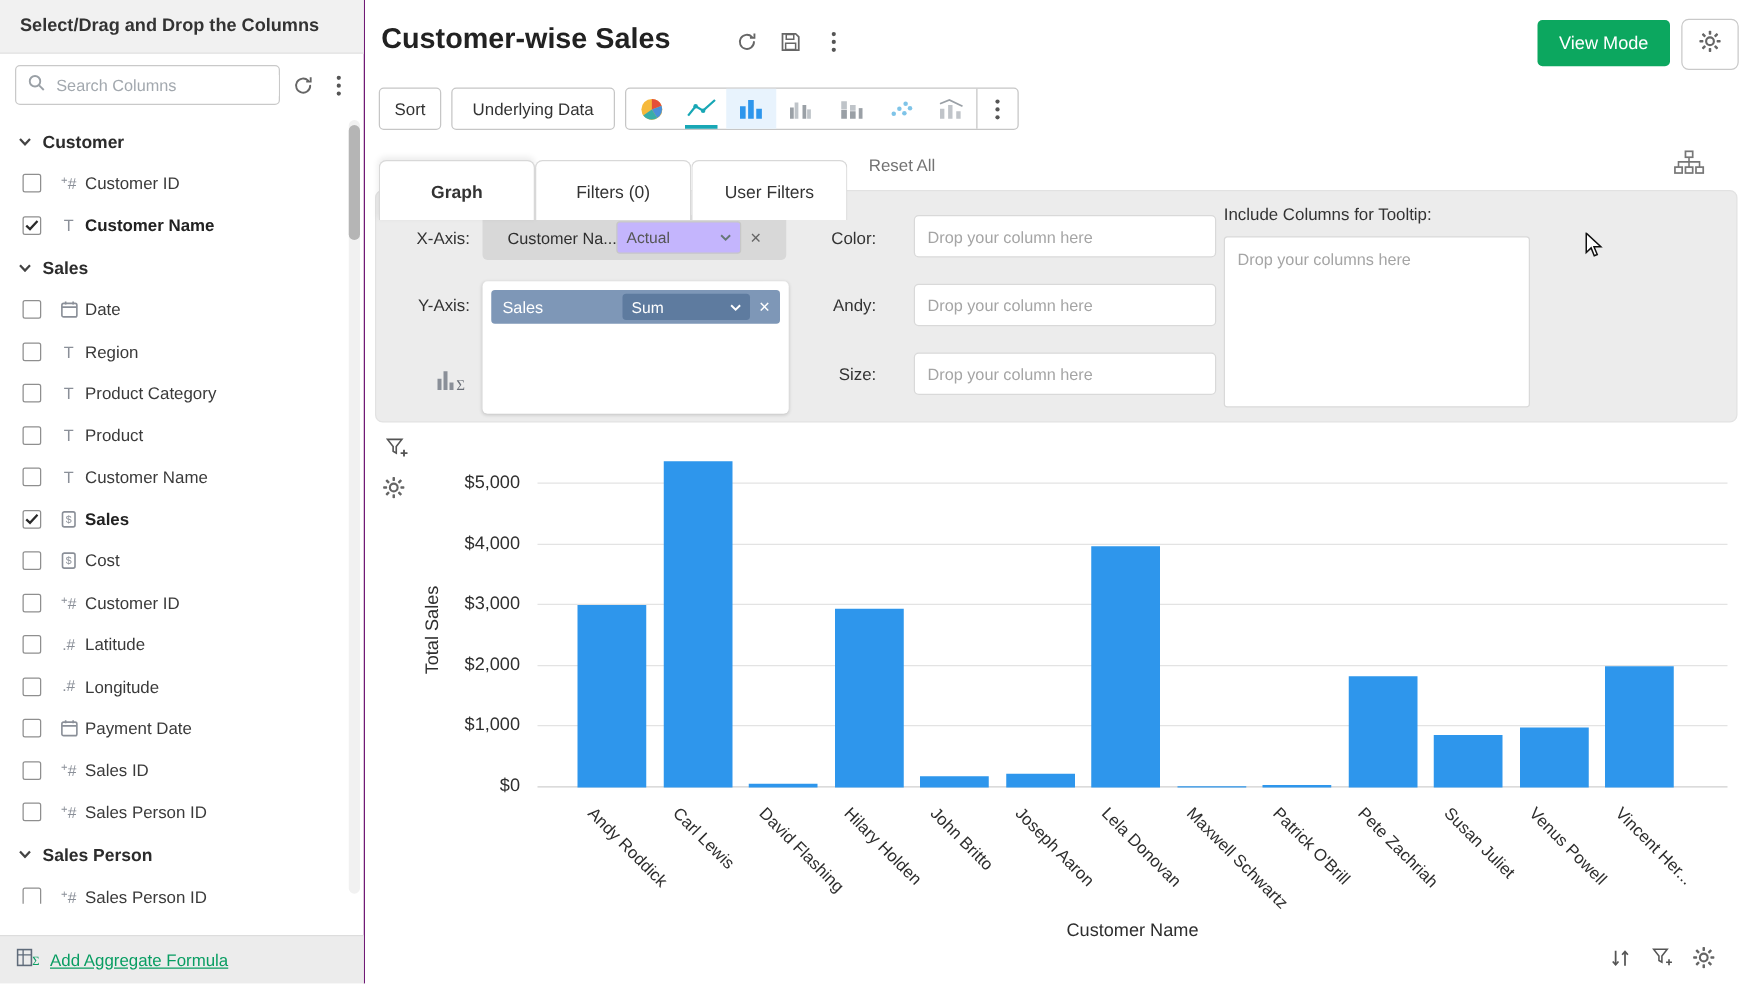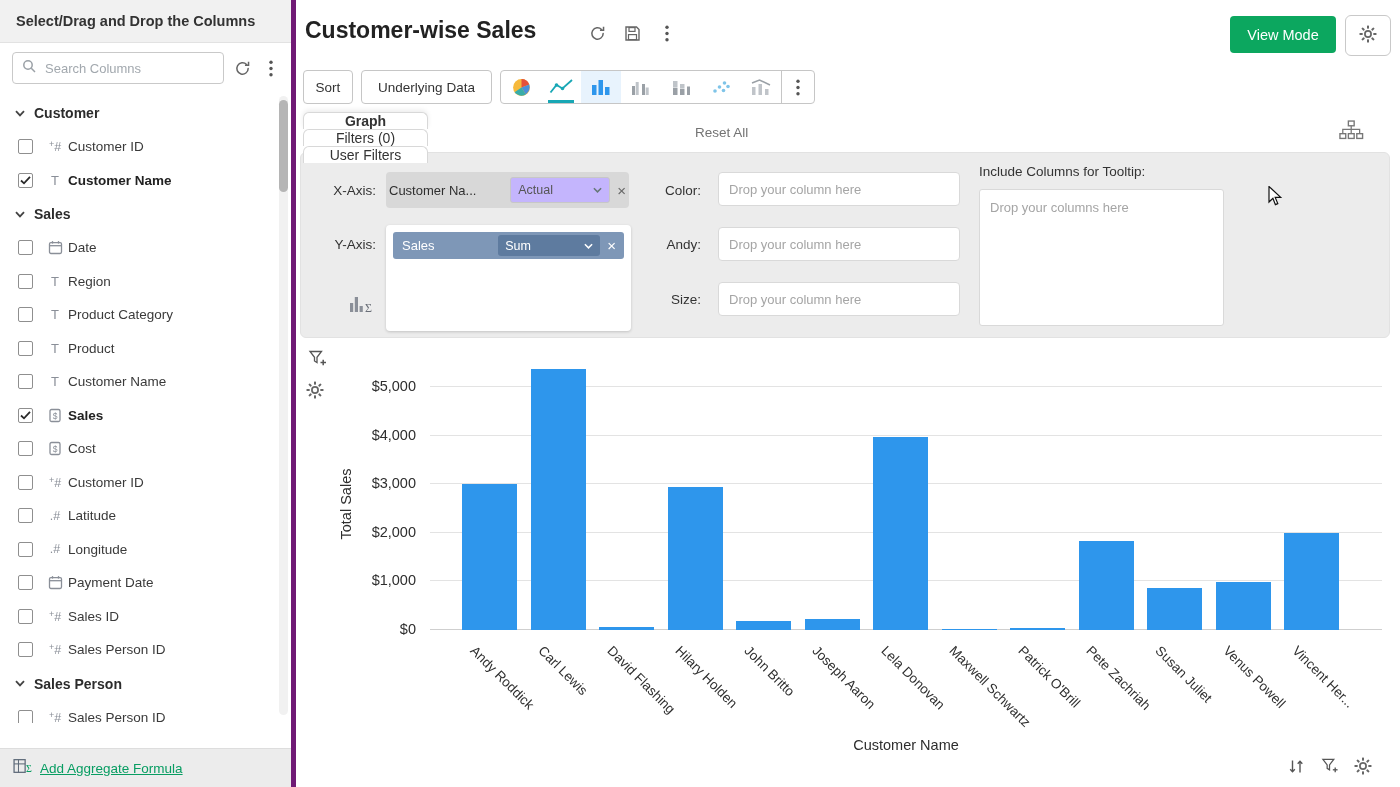--- a/index.html
+++ b/index.html
@@ -1,20 +1,20 @@
 <!DOCTYPE html>
 <html><head>
 <meta charset="utf-8">
 <style>
   html,body{margin:0;padding:0;background:#fff;}
   .page{position:relative;width:1400px;height:787px;background:#fff;overflow:hidden;
         font-family:"Liberation Sans",sans-serif;color:#333;}
 
   
-  .sidebar{position:absolute;left:0;top:0;width:291px;height:787px;background:#fff;border-right:5px solid #701a75;}
+  .sidebar{position:absolute;left:0;top:0;width:291px;height:787px;background:#fff;border-right:1px solid #701a75;}
   .sb-header{height:42px;background:#f1f1f1;border-bottom:1px solid #e2e2e2;display:flex;align-items:center;
              padding-left:16px;font-size:14.5px;font-weight:600;color:#333;}
   .sb-search{position:absolute;top:52px;left:12px;right:8px;display:flex;align-items:center;gap:7px;}
   .search-box{width:212px;height:32px;border:1px solid #c9c9c9;border-radius:4px;display:flex;align-items:center;
               padding-left:9px;background:#fff;box-sizing:border-box;}
   .search-box input{border:none;outline:none;flex:1;font-size:13px;margin-left:7px;color:#333;font-family:inherit;min-width:0;}
   .search-box input::placeholder{color:#a2a8ae;}
   .icon-btn{display:flex;align-items:center;justify-content:center;width:22px;height:22px;cursor:pointer;}
 
   .sb-tree{position:absolute;top:96px;left:0;right:12px;bottom:64px;overflow:hidden;}
@@ -53,50 +53,50 @@
   .btn-sort{left:303px;width:50px;}
   .btn-ud{left:361px;width:131px;}
   .icon-group{position:absolute;left:500px;top:70px;height:34px;border:1px solid #c6c6c6;border-radius:4px;
               display:flex;align-items:stretch;background:#fff;box-sizing:border-box;}
   .ig-cell{width:40px;display:flex;align-items:center;justify-content:center;position:relative;cursor:pointer;}
   .ig-cell.active::after{content:'';position:absolute;bottom:0;left:7px;right:7px;height:3px;background:#18a7b5;}
   .ig-cell.selected{background:#e8f3fd;}
   .ig-kebab{width:32px;border-left:1px solid #c6c6c6;}
 
   
-  .tabs{position:absolute;left:303px;top:112px;display:flex;height:48px;z-index:3;flex-direction:column;}
+  .tabs{position:absolute;left:303px;top:128px;display:flex;height:48px;z-index:3;}
   .tab{min-width:125px;display:flex;align-items:center;justify-content:center;font-size:14px;color:#333;background:#fff;
        border:1px solid #d8d8d8;border-bottom:none;border-radius:6px 6px 0 0;cursor:pointer;padding:0 14px;box-sizing:border-box;}
   .tab.active{font-weight:700;box-shadow:0 -2px 5px rgba(0,0,0,.08);}
   .reset{position:absolute;left:695px;top:112px;height:40px;display:flex;align-items:center;color:#737373;
          font-size:13.5px;cursor:pointer;z-index:3;}
   .hier-icon{position:absolute;left:1338px;top:120px;cursor:pointer;}
 
   
   .panel{position:absolute;left:300px;top:152px;width:1090px;height:186px;background:#ececec;border:1px solid #e2e2e2;
          border-radius:6px;z-index:2;box-sizing:border-box;}
   .p-lbl{position:absolute;font-size:13.5px;color:#333;text-align:right;}
   .xchip{position:absolute;left:85px;top:19px;width:243px;height:36px;background:#d8d8d8;border-radius:4px;
-         display:flex;align-items:center;padding:0 3px;box-sizing:border-box;}
+         display:flex;align-items:center;padding:0 20px;box-sizing:border-box;}
   .xchip .txt{flex:1;font-size:13px;color:#2f2f2f;white-space:nowrap;overflow:hidden;}
   .mini-select{width:100px;height:26px;background:#c4b5fd;border:1px solid #c7c7c7;border-radius:3px;display:flex;
                align-items:center;padding:0 7px;box-sizing:border-box;font-size:12.5px;color:#555;cursor:pointer;}
   .mini-select .sv{flex:1;}
   .chip-x{margin-left:7px;color:#666;font-size:15px;cursor:pointer;line-height:1;}
   .ypanel{position:absolute;left:85px;top:72px;width:245px;height:106px;background:#fff;border-radius:4px;
           box-shadow:0 1px 3px rgba(0,0,0,.18);}
   .ychip{margin:7px;height:27px;background:#7e97b7;border-radius:3px;display:flex;align-items:center;
          padding-left:9px;box-sizing:border-box;}
   .ychip .txt{flex:1;font-size:13px;color:#fff;}
   .ysel{width:102px;height:21px;background:#5e7b9f;border-radius:3px;display:flex;align-items:center;
         padding:0 7px;box-sizing:border-box;font-size:12.5px;color:#fff;cursor:pointer;}
   .ysel .sv{flex:1;}
   .ychip .chip-x{color:#fff;margin:0 8px 0 7px;}
   .sigma-icon{position:absolute;left:48px;top:140px;cursor:pointer;}
-  .dropzone{position:absolute;left:417px;width:242px;height:34px;background:#fff;border:1px solid #d9d9d9;border-radius:4px;
+  .dropzone{position:absolute;left:430px;width:242px;height:34px;background:#fff;border:1px solid #d9d9d9;border-radius:4px;
             display:flex;align-items:center;padding-left:10px;box-sizing:border-box;font-size:13px;color:#a5a5a5;}
   .tt-lbl{position:absolute;left:678px;top:11px;font-size:13.5px;color:#333;}
   .tt-box{position:absolute;left:678px;top:36px;width:245px;height:137px;background:#fff;border:1px solid #d9d9d9;
           border-radius:3px;box-sizing:border-box;padding:10px;font-size:13px;color:#a5a5a5;}
 
   .cursor{position:absolute;left:1268px;top:186px;z-index:9;pointer-events:none;}
 
   
   .chart-tool{position:absolute;cursor:pointer;}
   #plot{position:absolute;left:430px;top:360px;width:952px;height:270px;}

